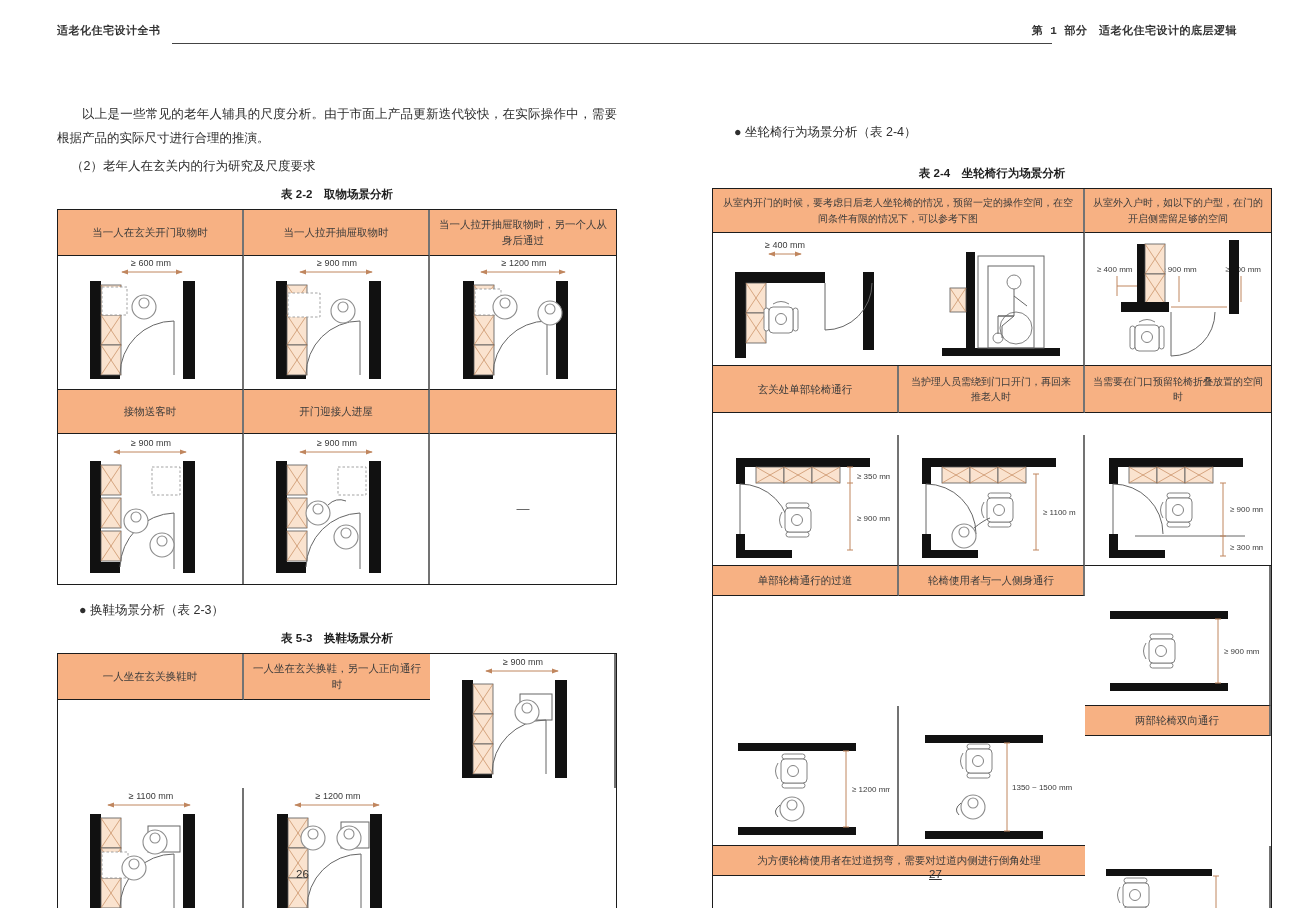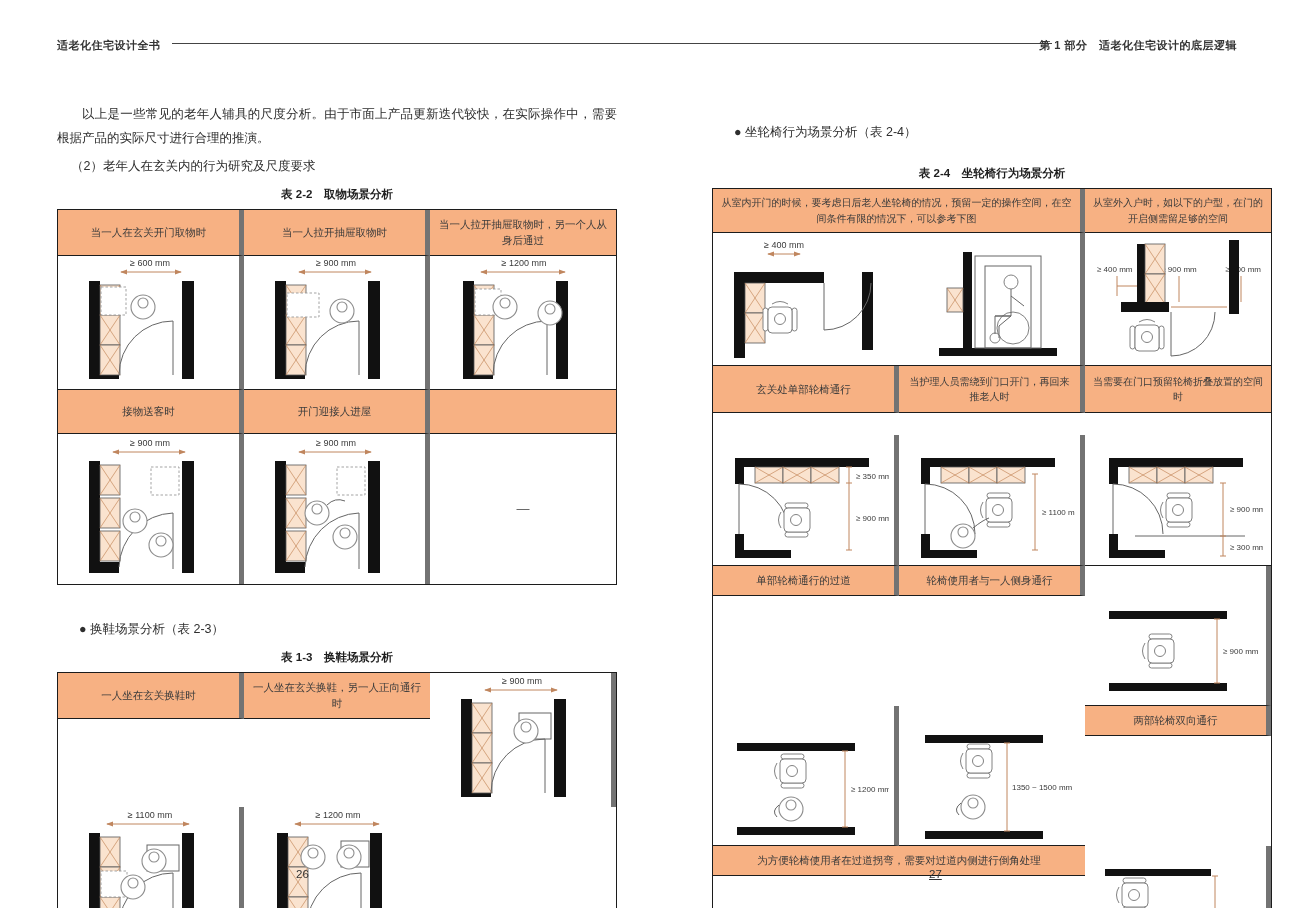--- a/index.html
+++ b/index.html
@@ -1,33 +1,33 @@
 <!DOCTYPE html>
 <html><head>
 <meta charset="utf-8">
 <style>
   html,body{margin:0;padding:0;}
   body{width:1290px;height:908px;position:relative;background:#fff;
        font-family:"Liberation Sans","DejaVu Sans",sans-serif;color:#2e2e2e;overflow:hidden;}
   
-  .runhead{position:absolute;top:38px;font-size:11px;font-weight:bold;color:#333;letter-spacing:.5px;}
+  .runhead{position:absolute;top:23px;font-size:11px;font-weight:bold;color:#333;letter-spacing:.5px;font-family:Liberation Mono, monospace;}
   .rh-l{left:57px;}
   .rh-r{right:53px;}
   .rh-line{position:absolute;top:43px;left:172px;width:880px;height:1px;background:#444;}
   
   .page{position:absolute;width:560px;}
   .page-l{left:57px;top:103px;}
   .page-r{left:712px;top:124px;}
   .intro{margin:0;font-size:12.5px;line-height:1.9;text-align:justify;text-indent:2em;color:#2b2b2b;}
   .sub{margin-top:7px;padding-left:14px;font-size:12.5px;}
   .bullet{margin-top:8px;padding-left:22px;font-size:12.5px;}
   .cap{margin:12px 0 7px;text-align:center;font-size:11.5px;font-weight:bold;color:#1e1e1e;}
   
   .tbl{display:grid;grid-template-columns:repeat(3,1fr);border:1.4px solid #1c1c1c;}
-  .c{border-right:5px solid #737373;border-bottom:1px solid #1c1c1c;box-sizing:border-box;
+  .c{border-right:2px solid #737373;border-bottom:1px solid #1c1c1c;box-sizing:border-box;
      display:flex;align-items:center;justify-content:center;text-align:center;overflow:hidden;}
   .lc{border-right:none;} .lr{border-bottom:none;}
   .th{background:#f7b183;color:#3b3b3b;font-size:10.5px;line-height:1.55;padding:3px 8px;}
   .td{background:#fff;}
   .sp2{grid-column:span 2;}
   .rh46{height:46px;} .rh44{height:44px;} .rh47{height:47px;} .rh30{height:30px;}
   .dh134{height:134px;} .dh150{height:150px;} .dh133{height:133px;} .dh131{height:131px;margin-top:22px;}
   .dh140{height:140px;} .dh128{height:128px;}
   .dashcell{font-size:13px;color:#555;}
   .duo{display:flex;align-items:center;justify-content:space-around;width:100%;}
@@ -175,22 +175,22 @@
         <use href="#pers" x="70" y="78"></use>
           <use href="#pers" x="98" y="102"></use>
         <path class="thin" d="M80,70 q8,-8 18,-4"></path>
       </svg>
     </div>
     <div class="c td dh150 lc lr dashcell">
       <span>—</span>
     </div>
   </div>
 
-  <div class="bullet" style="margin-top:36px">● 换鞋场景分析（表 2-3）</div>
-  <div class="cap">表 1-3　换鞋场景分析</div>
+  <div class="bullet" style="margin-top:17px">● 换鞋场景分析（表 2-3）</div>
+  <div class="cap">表 5-3　换鞋场景分析</div>
 
   <div class="tbl">
     <div class="c th rh46">一人坐在玄关换鞋时</div>
     <div class="c th rh46 lc">一人坐在玄关换鞋，另一人正向通行时</div>
     <div class="c td dh134 lr">
       <svg width="176" height="134" viewBox="0 0 176 134">
         <text class="dimt" x="89" y="11" text-anchor="middle">≥ 900 mm</text>
         <line class="dim" x1="52" y1="17" x2="124" y2="17" marker-start="url(#ar)" marker-end="url(#ar)"></line>
         <rect class="wall" x="28" y="26" width="11" height="98"></rect>
           <rect class="wall" x="28" y="113" width="30" height="11"></rect>

